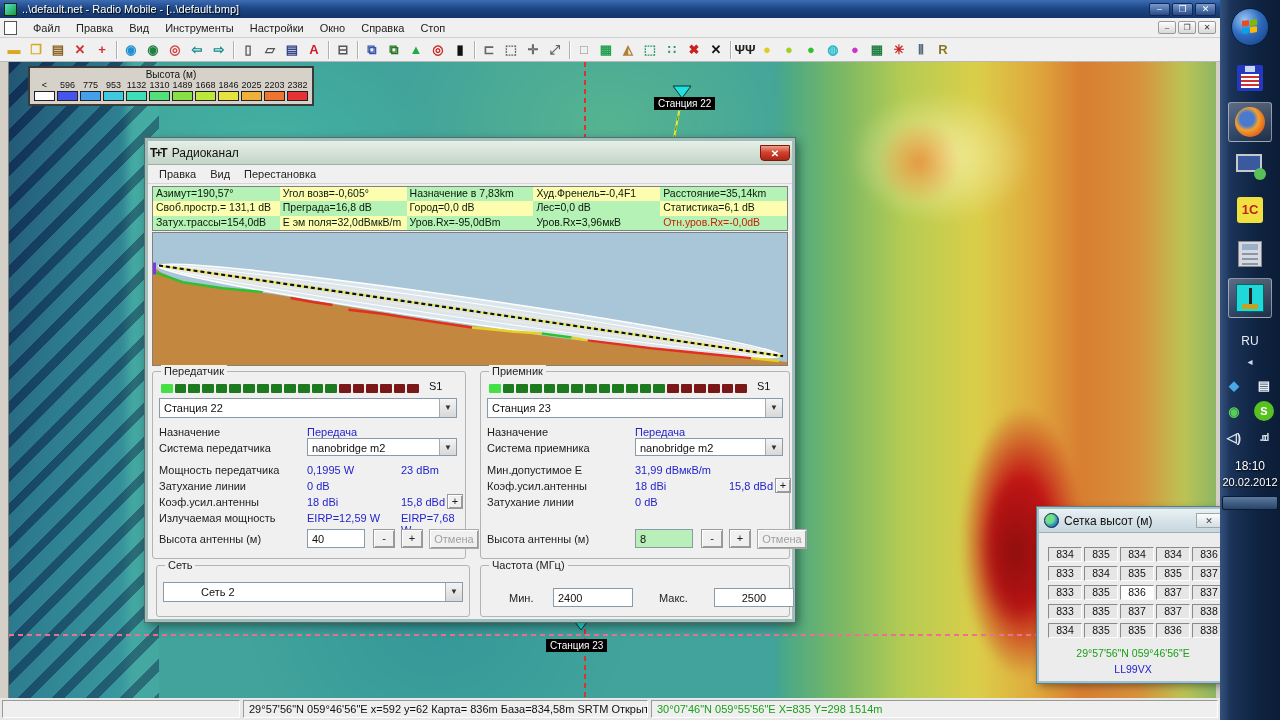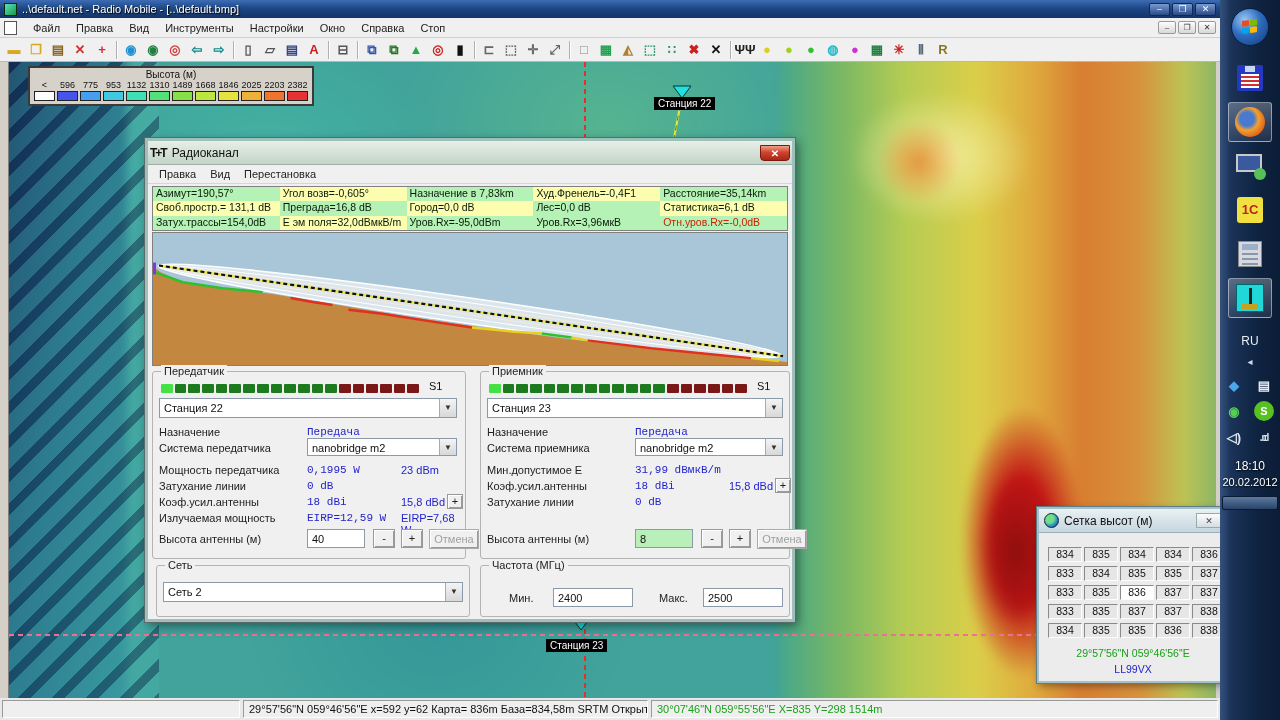--- a/index.html
+++ b/index.html
@@ -94,21 +94,21 @@
   .sigbar { position:absolute; left:8px; top:12px; width:258px; height:9px; display:flex; gap:2px;
     background:#f0f0f0; }
   .seg { flex:1; height:9px; border-radius:1px; }
   .s1lab { position:absolute; left:276px; top:8px; color:#111; }
   .combo { position:absolute; height:20px; background:#fff; border:1px solid #8a9aa8; display:flex; }
   .combo .ctext { flex:1; padding:3px 4px; color:#111; white-space:nowrap; overflow:hidden; }
   .combo .cbtn { width:17px; background:linear-gradient(180deg,#f4f4f4,#d8d8d8); border-left:1px solid #aaa;
     text-align:center; font-size:8px; line-height:18px; color:#333; }
   .prow { position:absolute; left:6px; width:302px; height:16px; }
   .prow .lab { position:absolute; left:0; top:2px; color:#222; }
-  .prow .v1 { position:absolute; left:148px; top:2px; color:#2323cc;font-family:Liberation Mono, monospace; }
+  .prow .v1 { position:absolute; left:148px; top:2px; color:#2323cc; }
   .prow .v2 { position:absolute; left:242px; top:2px; color:#2323cc; }
   .plusbtn { position:absolute; left:288px; top:0px; width:16px; height:15px; text-align:center;
     line-height:13px; background:#f0f0f0; border:1px solid #999;
     box-shadow:inset 1px 1px #fff, inset -1px -1px #9a9a9a; color:#222; }
   .hrow { position:absolute; left:6px; top:156px; width:302px; height:22px; }
   .hrow .lab { position:absolute; left:0; top:5px; color:#222; }
   .hinput { position:absolute; left:148px; top:1px; width:58px; height:19px; background:#fff;
     border:1px solid #8a9aa8; padding:3px 4px; color:#111; }
   .hgreen { background:#b9f0b9; }
   .sbtn { position:absolute; top:1px; width:22px; height:19px; text-align:center; line-height:17px;
@@ -524,32 +524,32 @@
       <span class="lab">Высота антенны (м)</span>
       <span class="hinput hgreen">8</span>
       <span class="sbtn" style="left:214px;">-</span>
       <span class="sbtn" style="left:242px;">+</span>
       <span class="cancelbtn" style="left:270px;width:50px;">Отмена</span>
     </div>
   </div>
 
   <div class="group" style="left:8px;top:424px;width:314px;height:52px;">
     <span class="glab">Сеть</span>
-    <div class="combo" style="left:6px;top:16px;width:300px;">
+    <div class="combo" style="left:6px;top:16px;width:300px;padding-left:33px;">
       <span class="ctext">Сеть 2</span>
       <span class="cbtn">▼</span>
     </div>
   </div>
 
   <div class="group" style="left:332px;top:424px;width:310px;height:52px;">
     <span class="glab">Частота (МГц)</span>
     <span class="flab" style="left:28px;">Мин.</span>
     <span class="finput" style="left:72px;">2400</span>
     <span class="flab" style="left:178px;">Макс.</span>
-    <span class="finput" style="left:222px;">2500</span>
+    <span class="finput" style="left:233px;text-align:center;">2500</span>
   </div>
 </div>
 
 <div id="gridwin">
   <div class="gtitle">
     <span class="globe"></span>
     <span class="gttl">Сетка высот (м)</span>
     <span class="gclose">✕</span>
   </div>
   <div id="gcells">

